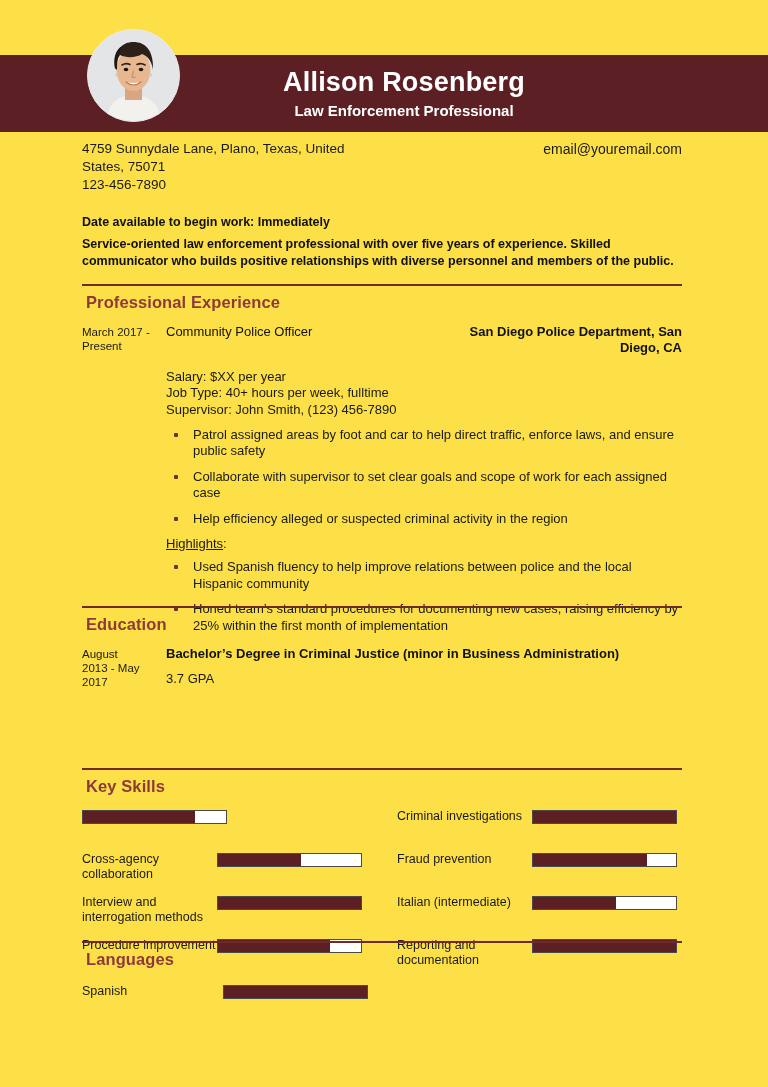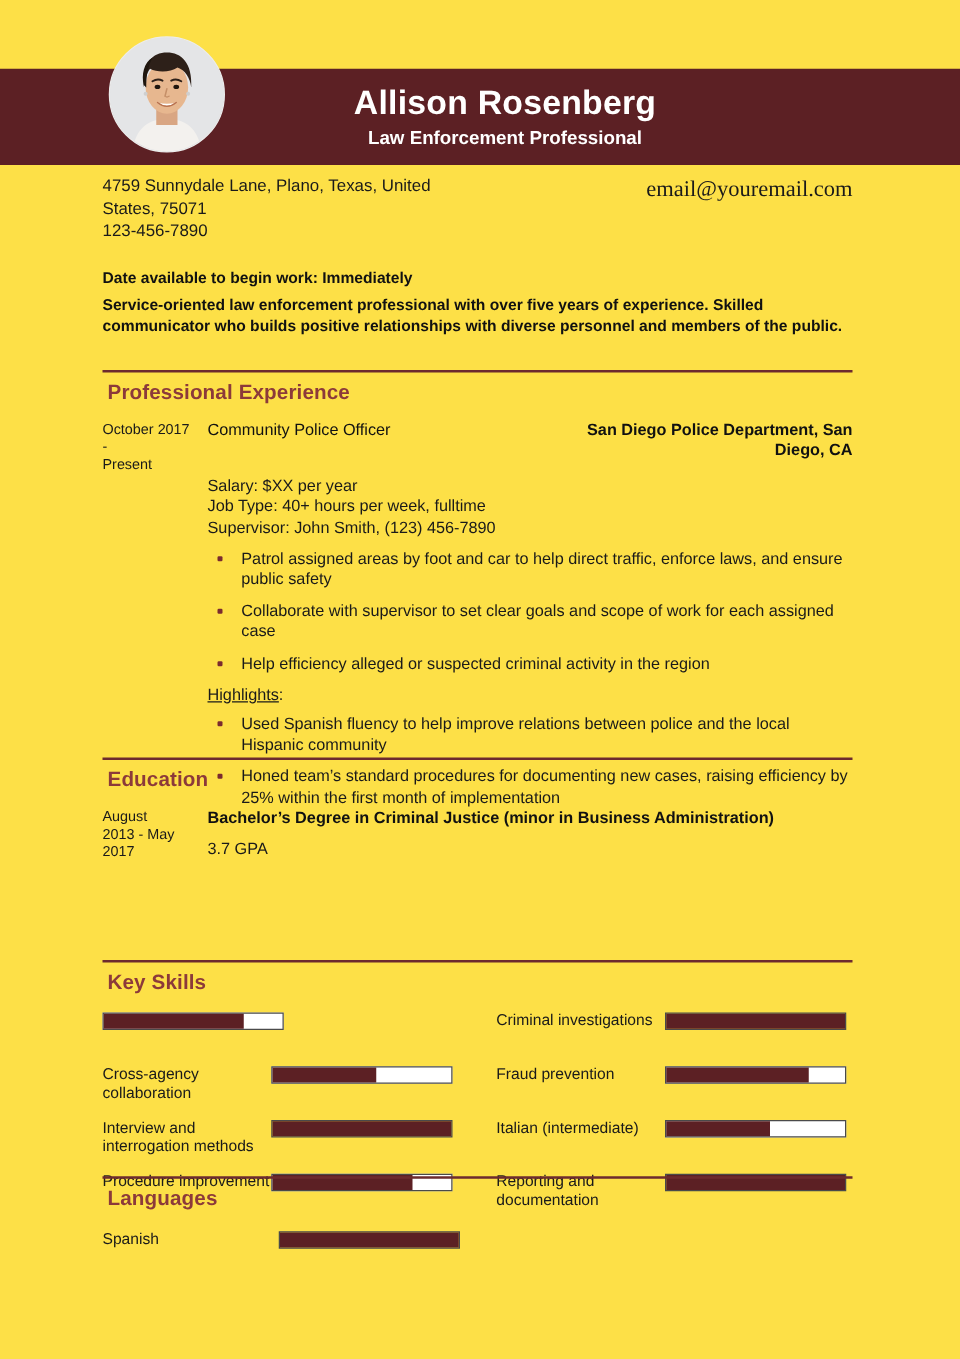--- a/index.html
+++ b/index.html
@@ -82,25 +82,24 @@
     justify-content: space-between;
     align-items: flex-start;
   }
   .contact-left {
     font-size: 13.5px;
     line-height: 1.32;
     color: #1a1a1a;
     max-width: 330px;
   }
   .contact-right {
-    font-size: 18px;
+    font-size: 14px;
     line-height: 1.32;
     color: #1a1a1a;
     text-align: center;
-    font-family: Liberation Serif, serif;
   }
 
   
   .availability {
     position: absolute;
     left: 82px;
     top: 215px;
     width: 600px;
     font-size: 12.5px;
     font-weight: bold;
@@ -328,27 +327,27 @@
       <div>123-456-7890</div>
     </div>
     <div class="contact-right">
       <div>email@youremail.com</div>
     </div>
   </div>
 
   <div class="availability">Date available to begin work: Immediately</div>
   <div class="summary">Service-oriented law enforcement professional with over five years of experience. Skilled communicator who builds positive relationships with diverse personnel and members of the public.</div>
 
-  <div class="section" style="top:296px;">
+  <div class="section" style="top:284px;">
     <div class="section-rule"></div>
     <div class="section-title">Professional Experience</div>
 
     <div class="entry">
       <div class="entry-date">
-        <div>October 2017 -</div>
+        <div>March 2017 -</div>
         <div>Present</div>
       </div>
       <div class="entry-body">
         <div class="entry-head">
           <div class="entry-role">Community Police Officer</div>
           <div class="entry-org">San Diego Police Department, San Diego, CA</div>
         </div>
         <div class="entry-meta">
           <div>Salary: $XX per year</div>
           <div>Job Type: 40+ hours per week, fulltime</div>

